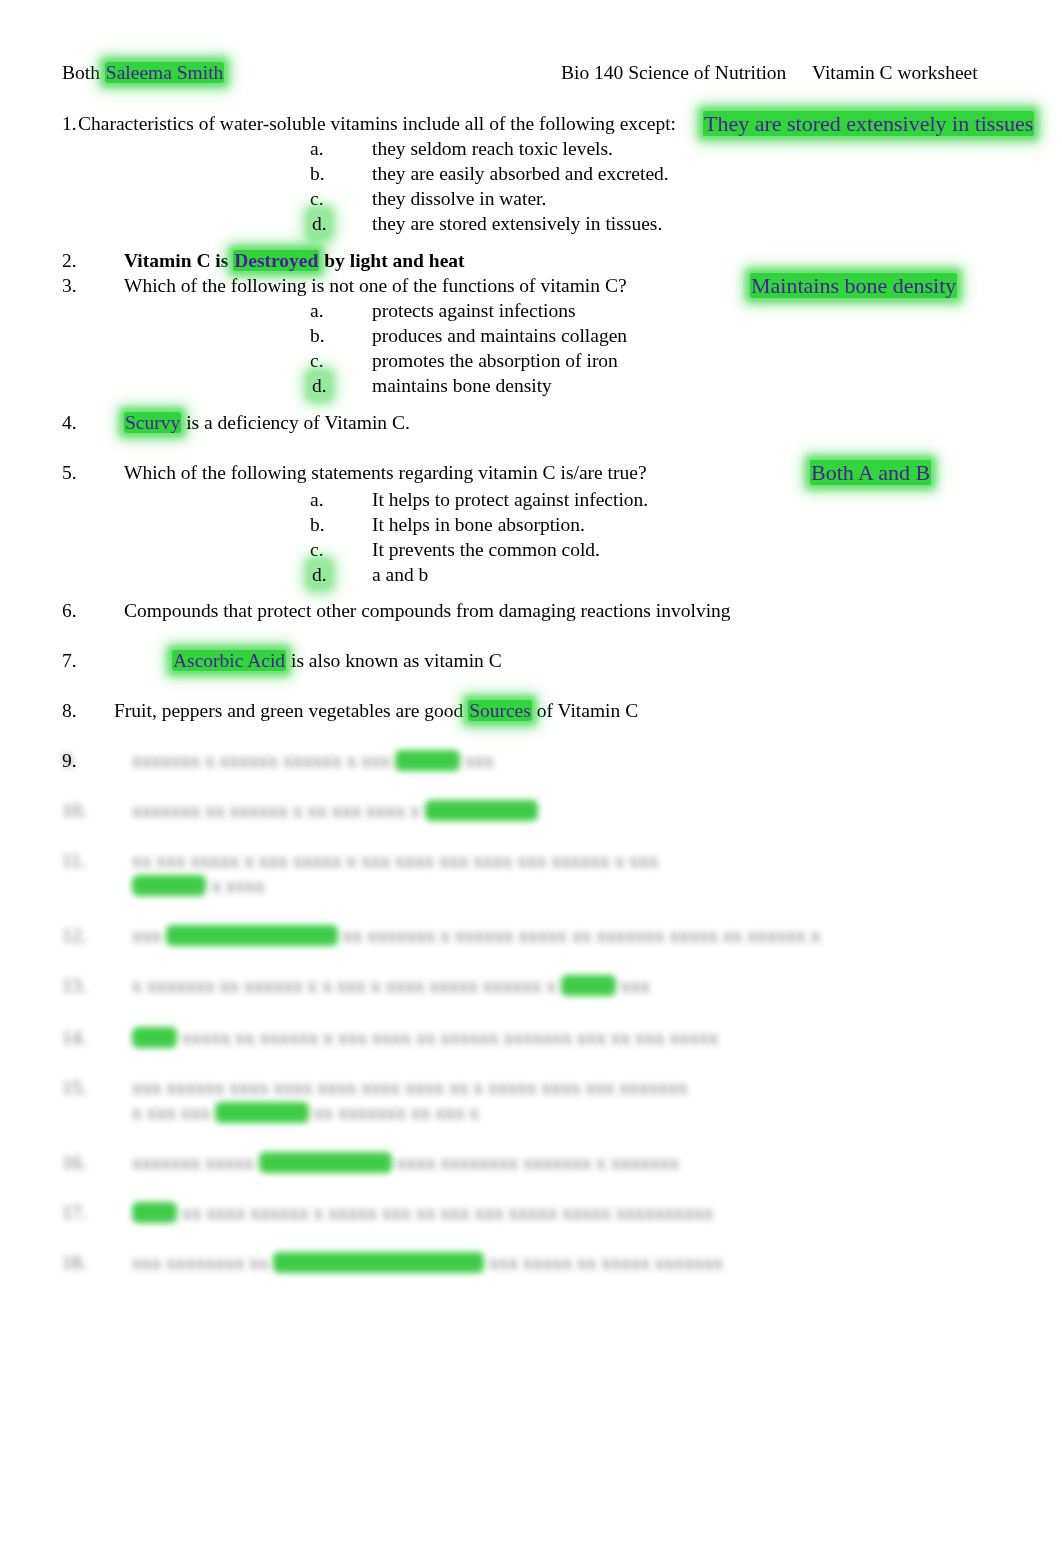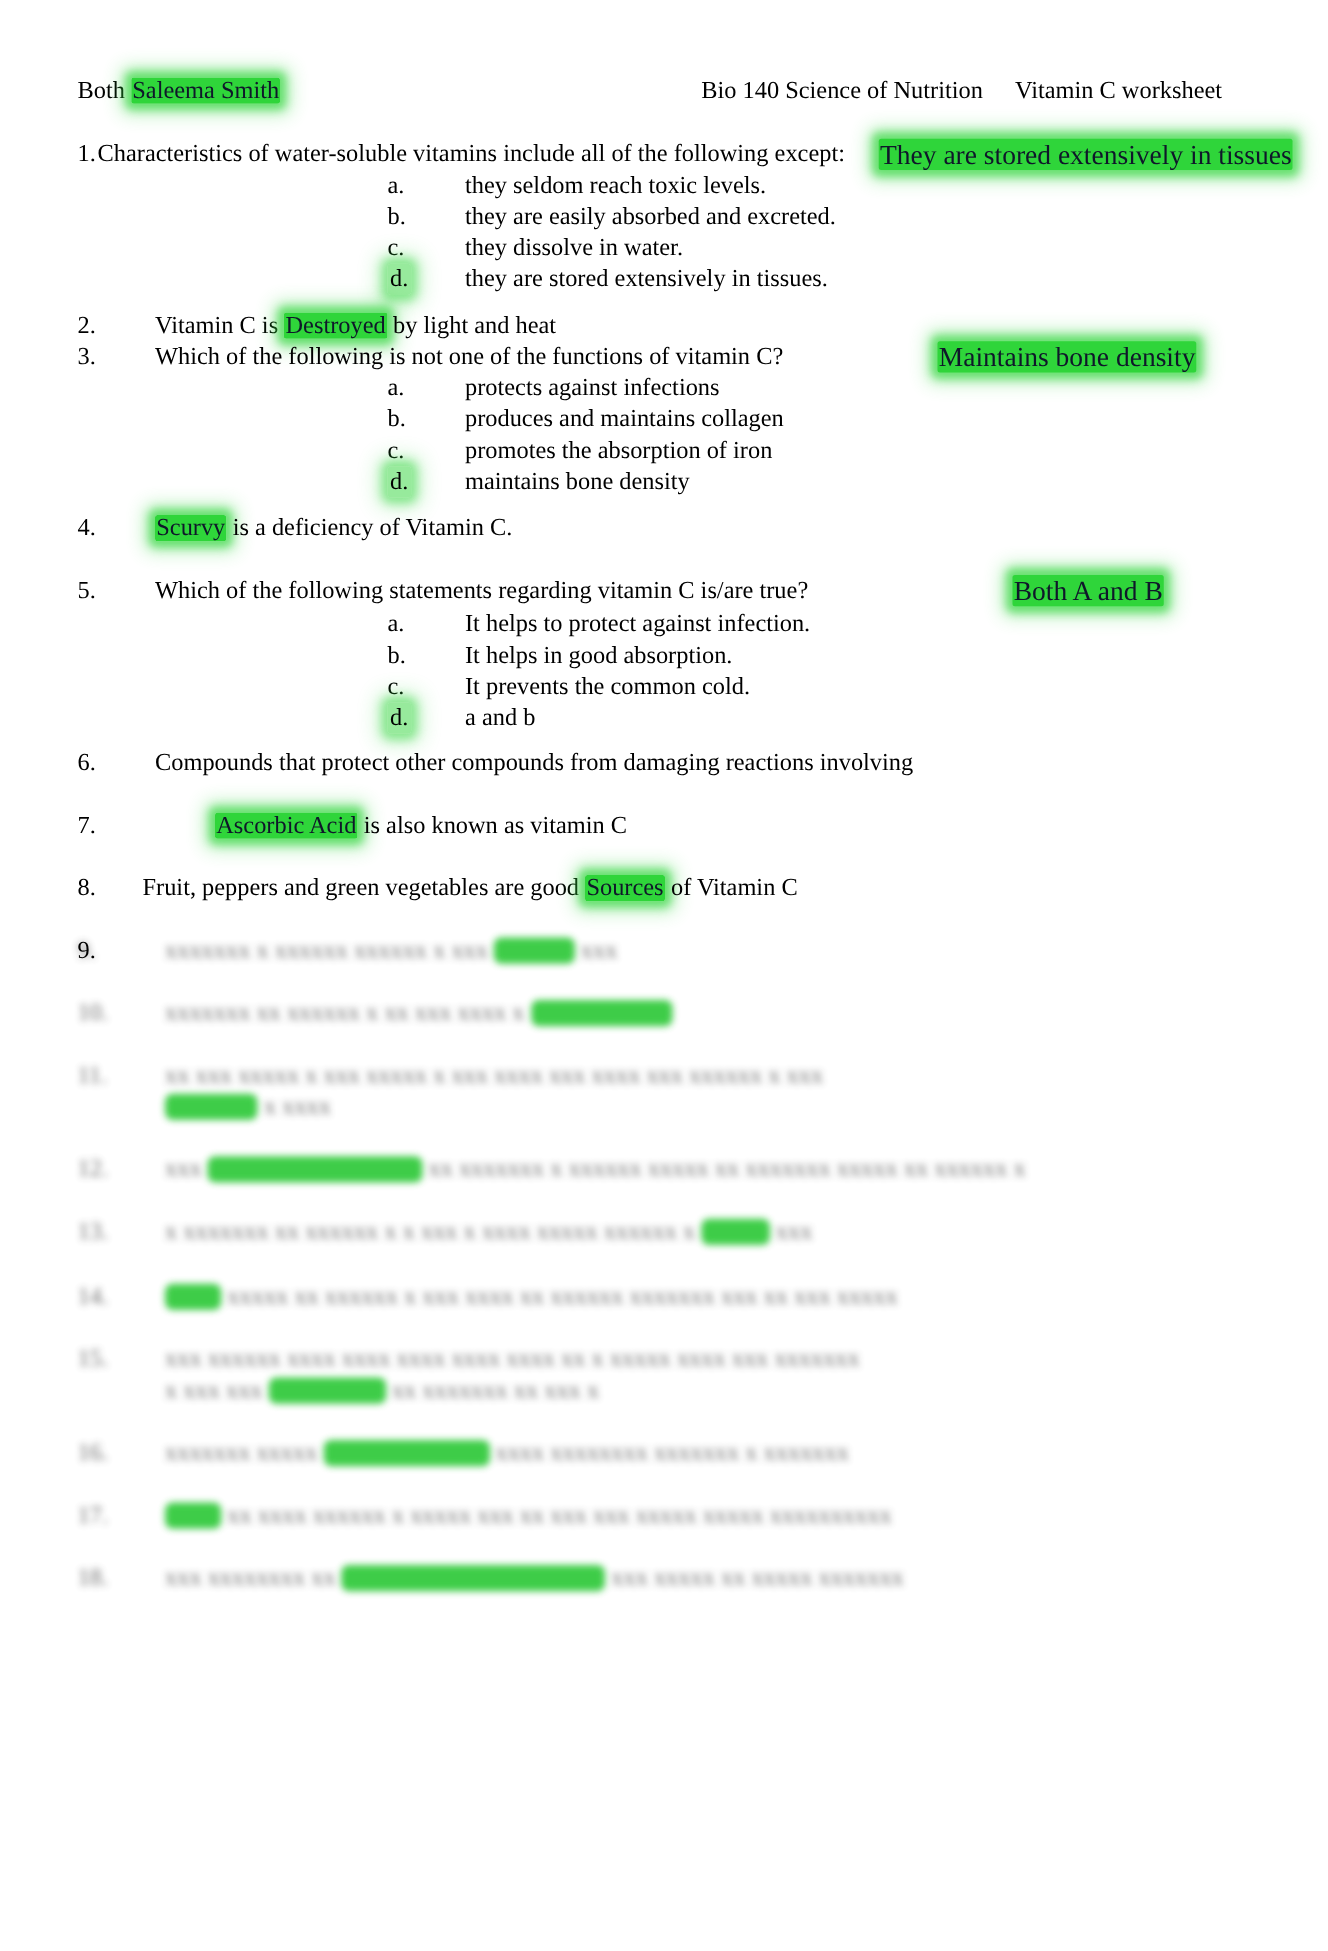--- a/index.html
+++ b/index.html
@@ -40,21 +40,21 @@
   }
   .header .hdr-sheet {
     position: absolute;
     left: 750px;
     top: 0;
   }
 
   
   .hl {
     background: #2fd53a;
-    color: #0f172a;
+    color: #4c1d95;
     padding: 0 1px;
     box-shadow: 0 0 7px 5px rgba(47, 213, 58, 0.62),
                 0 0 14px 9px rgba(47, 213, 58, 0.30);
     border-radius: 2px;
   }
   
   .hl-dot {
     position: relative;
     border-radius: 3px;
     background: rgba(47, 213, 58, 0.50);
@@ -181,21 +181,21 @@
     <span class="letter">c.</span>
     <span class="otext">they dissolve in water.</span>
   </div>
   <div class="opt" style="left:310px; top:211px;">
     <span class="letter hl-dot">d.</span>
     <span class="otext">they are stored extensively in tissues.</span>
   </div>
 
   <div class="q" style="left:62px; top:248px;">
     <span class="qnum">2.</span>
-    <span class="qtext" style="left:62px;"><span>Vitamin C is</span><span>&nbsp;</span><span class="hl">Destroyed</span><span>&nbsp;</span><span>by light and heat</span></span>
+    <span class="qtext" style="left:62px;font-weight:bold;"><span>Vitamin C is</span><span>&nbsp;</span><span class="hl">Destroyed</span><span>&nbsp;</span><span>by light and heat</span></span>
   </div>
 
   <div class="q" style="left:62px; top:273px;">
     <span class="qnum">3.</span>
     <span class="qtext" style="left:62px;">Which of the following is not  one of the functions of vitamin C?</span>
   </div>
   <div class="answer hl" style="left:750px; top:273px;">Maintains bone density</div>
 
   <div class="opt" style="left:310px; top:298px;">
     <span class="letter">a.</span>
@@ -224,21 +224,21 @@
     <span class="qtext" style="left:62px;">Which of the following statements regarding vitamin C is/are true?</span>
   </div>
   <div class="answer hl" style="left:810px; top:460px;">Both A and B</div>
 
   <div class="opt" style="left:310px; top:487px;">
     <span class="letter">a.</span>
     <span class="otext">It helps to protect against infection.</span>
   </div>
   <div class="opt" style="left:310px; top:512px;">
     <span class="letter">b.</span>
-    <span class="otext">It helps in good absorption.</span>
+    <span class="otext">It helps in bone absorption.</span>
   </div>
   <div class="opt" style="left:310px; top:537px;">
     <span class="letter">c.</span>
     <span class="otext">It prevents the common cold.</span>
   </div>
   <div class="opt" style="left:310px; top:562px;">
     <span class="letter hl-dot">d.</span>
     <span class="otext">a and b</span>
   </div>
 

